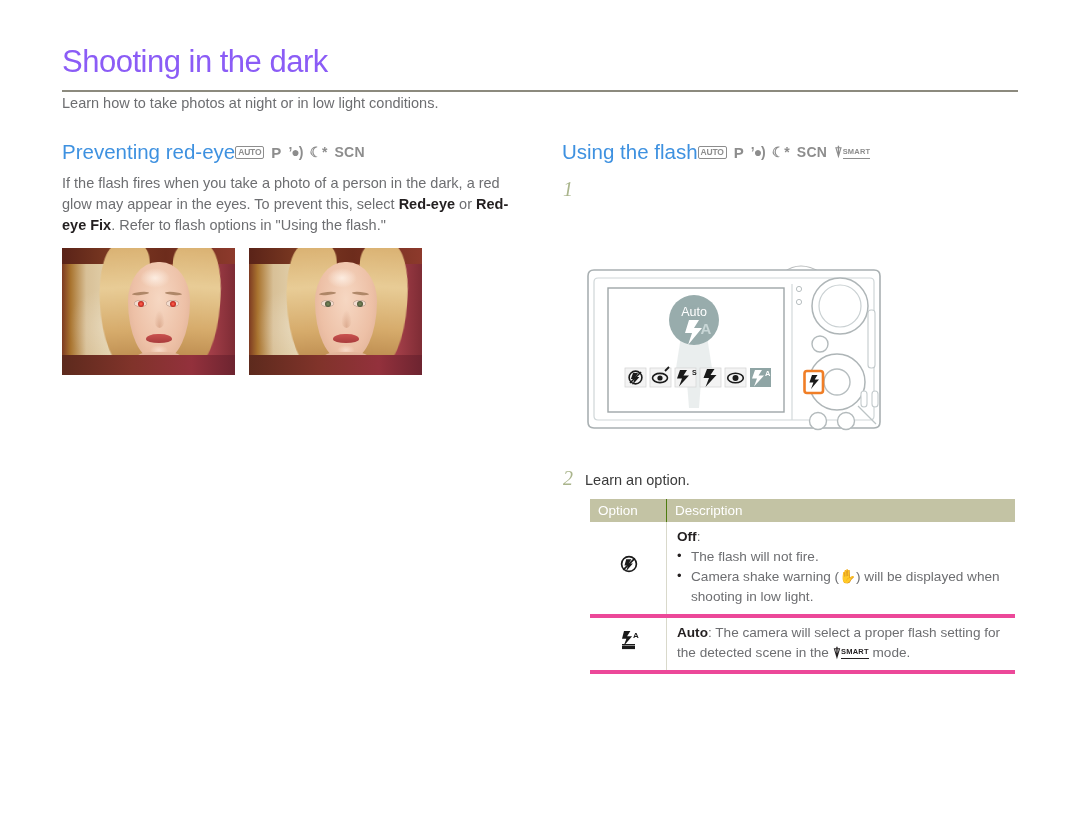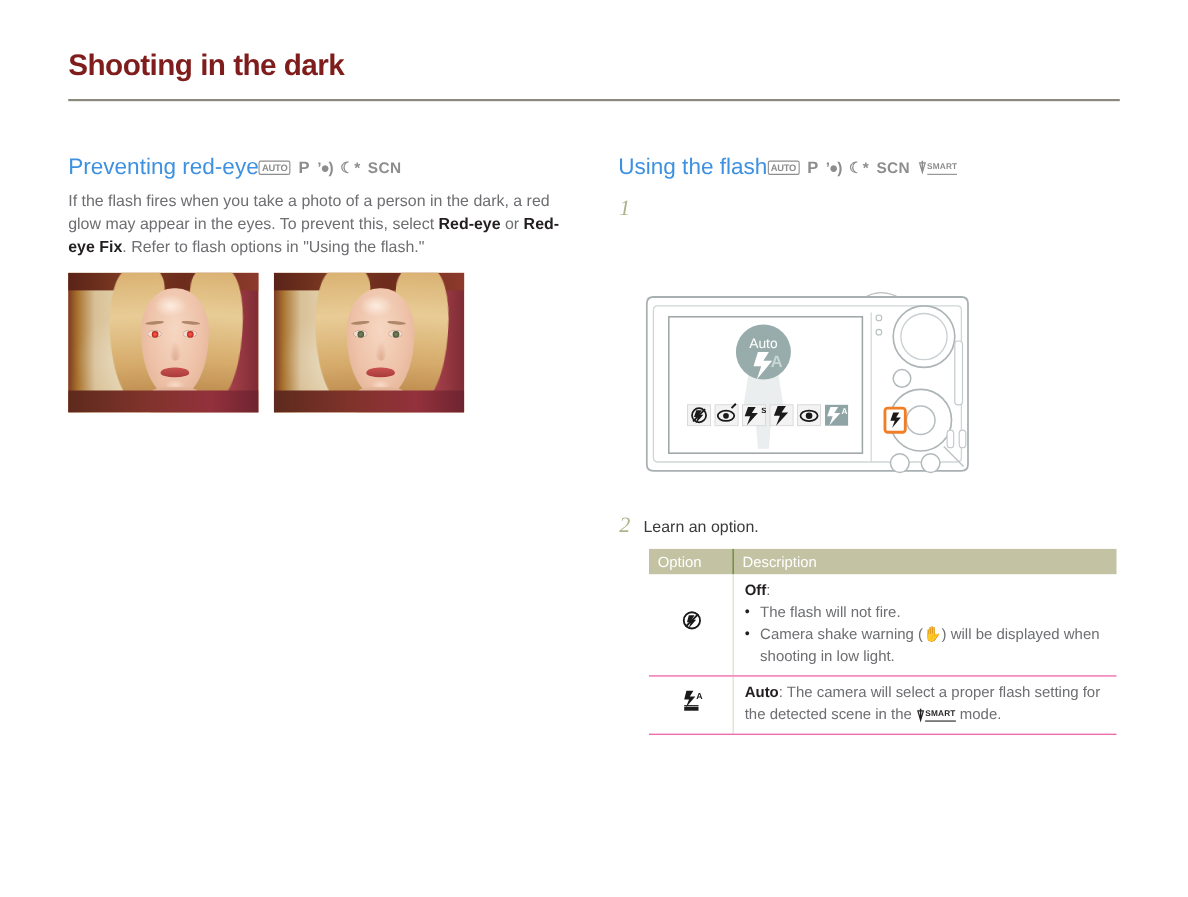--- a/index.html
+++ b/index.html
@@ -11,22 +11,22 @@
     position: relative;
     font-family: "Liberation Sans", sans-serif;
     color: #58595b;
     overflow: hidden;
   }
   .page { position: absolute; inset: 0; }
 
   
   .title {
     position: absolute; left: 62px; top: 44px;
-    font-size: 27px; font-weight: bold;
-    color: #7f1d1d;
+    font-size: 31px; font-weight: normal;
+    color: #8b5cf6;
     letter-spacing: -0.5px;
     white-space: nowrap;
   }
   .title-rule {
     position: absolute; left: 62px; top: 90px;
     width: 956px; height: 2px;
     background: #8c8a7e;
   }
   .subtitle {
     position: absolute; left: 62px; top: 95px;
@@ -185,21 +185,21 @@
     position: absolute; left: 590px; top: 499px;
     width: 425px; border-collapse: collapse;
     font-size: 13.6px;
   }
   .opt-table th {
     background: #c3c3a4; color: #ffffff; font-weight: normal;
     text-align: left; padding: 4px 8px; font-size: 13.5px;
   }
   .opt-table th.c1 { width: 58px; border-right: 1px solid #4d7c0f; }
   .opt-table td {
-    border-bottom: 1px solid #ec4899;
+    border-bottom: 4px solid #ec4899;
     padding: 5px 8px 7px 10px;
     vertical-align: top; color: #6d6e71; line-height: 20px;
   }
   .opt-table td.c1 {
     width: 58px; border-right: 1px solid #d9d9cb;
     text-align: center; vertical-align: middle; color: #231f20;
   }
   .opt-table td b { color: #231f20; font-weight: bold; }
   .bullets { margin: 0; padding: 0; list-style: none; }
   .bullets li { position: relative; padding-left: 14px; }
@@ -222,20 +222,21 @@
   }
   .footer .pg { color: #4d4d4d; font-size: 15px; margin-left: 5px; }
 </style>
 </head>
 <body>
 
 <div class="page">
 
   <div class="title">Shooting in the dark</div>
   <div class="title-rule"></div>
+  <div class="subtitle">Learn how to take photos at night or in low light conditions.</div>
 
   <div class="col-left">
     <div class="sec-head">
       <span class="sec-title">Preventing red-eye</span>
       <span class="mode-icons">
         <span class="m-auto">AUTO</span>
         <span class="m-p">P</span>
         <span class="m-dual">ʼ●)</span>
         <span class="m-night">☾*</span>
         <span class="m-scn">SCN</span>

